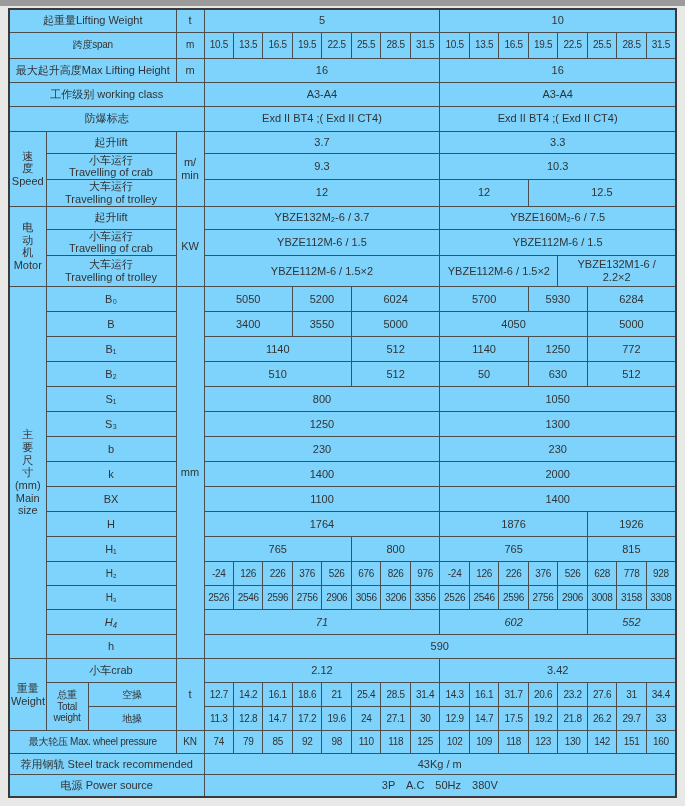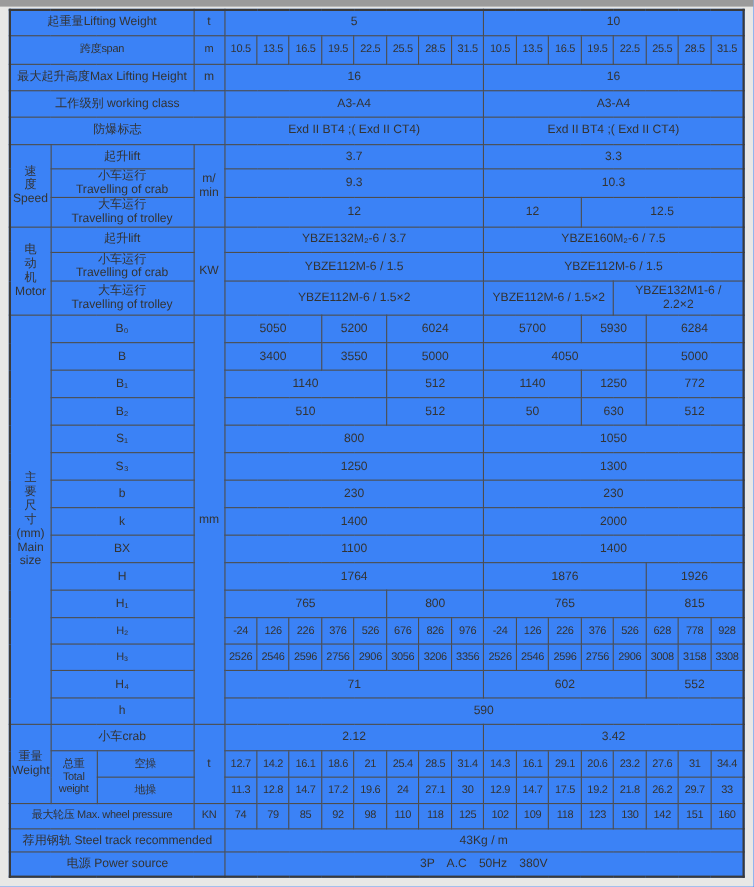--- a/index.html
+++ b/index.html
@@ -15,21 +15,21 @@
     position:absolute;top:0;left:0;width:685px;height:6px;
     background:#9b9b9b;
   }
   .sheet{
     position:absolute;top:8px;left:8px;
   }
   table.spec{
     border-collapse:collapse;
     table-layout:fixed;
     width:669px;
-    background:#3b82f6;
+    background:#7dd3fc;
     border:2px solid #3a3a3a;
   }
   table.spec td{
     border:1px solid #4d4d4d;
     text-align:center;
     vertical-align:middle;
     font-size:11px;
     line-height:1.15;
     padding:0 1px;
     white-space:pre-line;
@@ -256,21 +256,21 @@
           <td>3356</td>
           <td>2526</td>
           <td>2546</td>
           <td>2596</td>
           <td>2756</td>
           <td>2906</td>
           <td>3008</td>
           <td>3158</td>
           <td>3308</td>
         </tr>
-        <tr style="height: 25px;">
+        <tr style="height: 25px; font-style: italic;">
           <td colspan="2" class="lbl">H₄</td>
           <td colspan="8">71</td>
           <td colspan="5">602</td>
           <td colspan="3">552</td>
         </tr>
         <tr style="height: 24px;">
           <td colspan="2" class="lbl">h</td>
           <td colspan="16">590</td>
         </tr>
         <tr style="height: 24px;">
@@ -289,21 +289,21 @@
           <td>12.7</td>
           <td>14.2</td>
           <td>16.1</td>
           <td>18.6</td>
           <td>21</td>
           <td>25.4</td>
           <td>28.5</td>
           <td>31.4</td>
           <td>14.3</td>
           <td>16.1</td>
-          <td>29.1</td>
+          <td>31.7</td>
           <td>20.6</td>
           <td>23.2</td>
           <td>27.6</td>
           <td>31</td>
           <td>34.4</td>
         </tr>
         <tr class="sm" style="height: 24px; margin-left: 12px;">
           <td class="lbl">地操</td>
           <td>11.3</td>
           <td>12.8</td>

